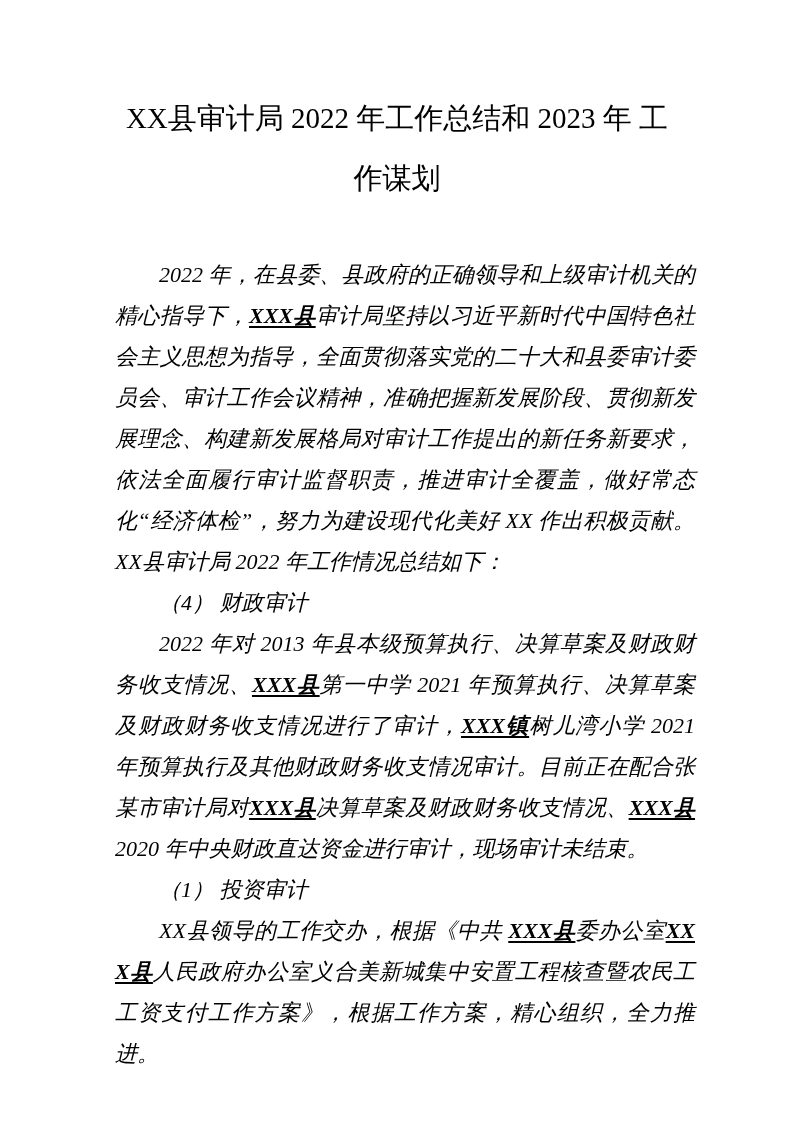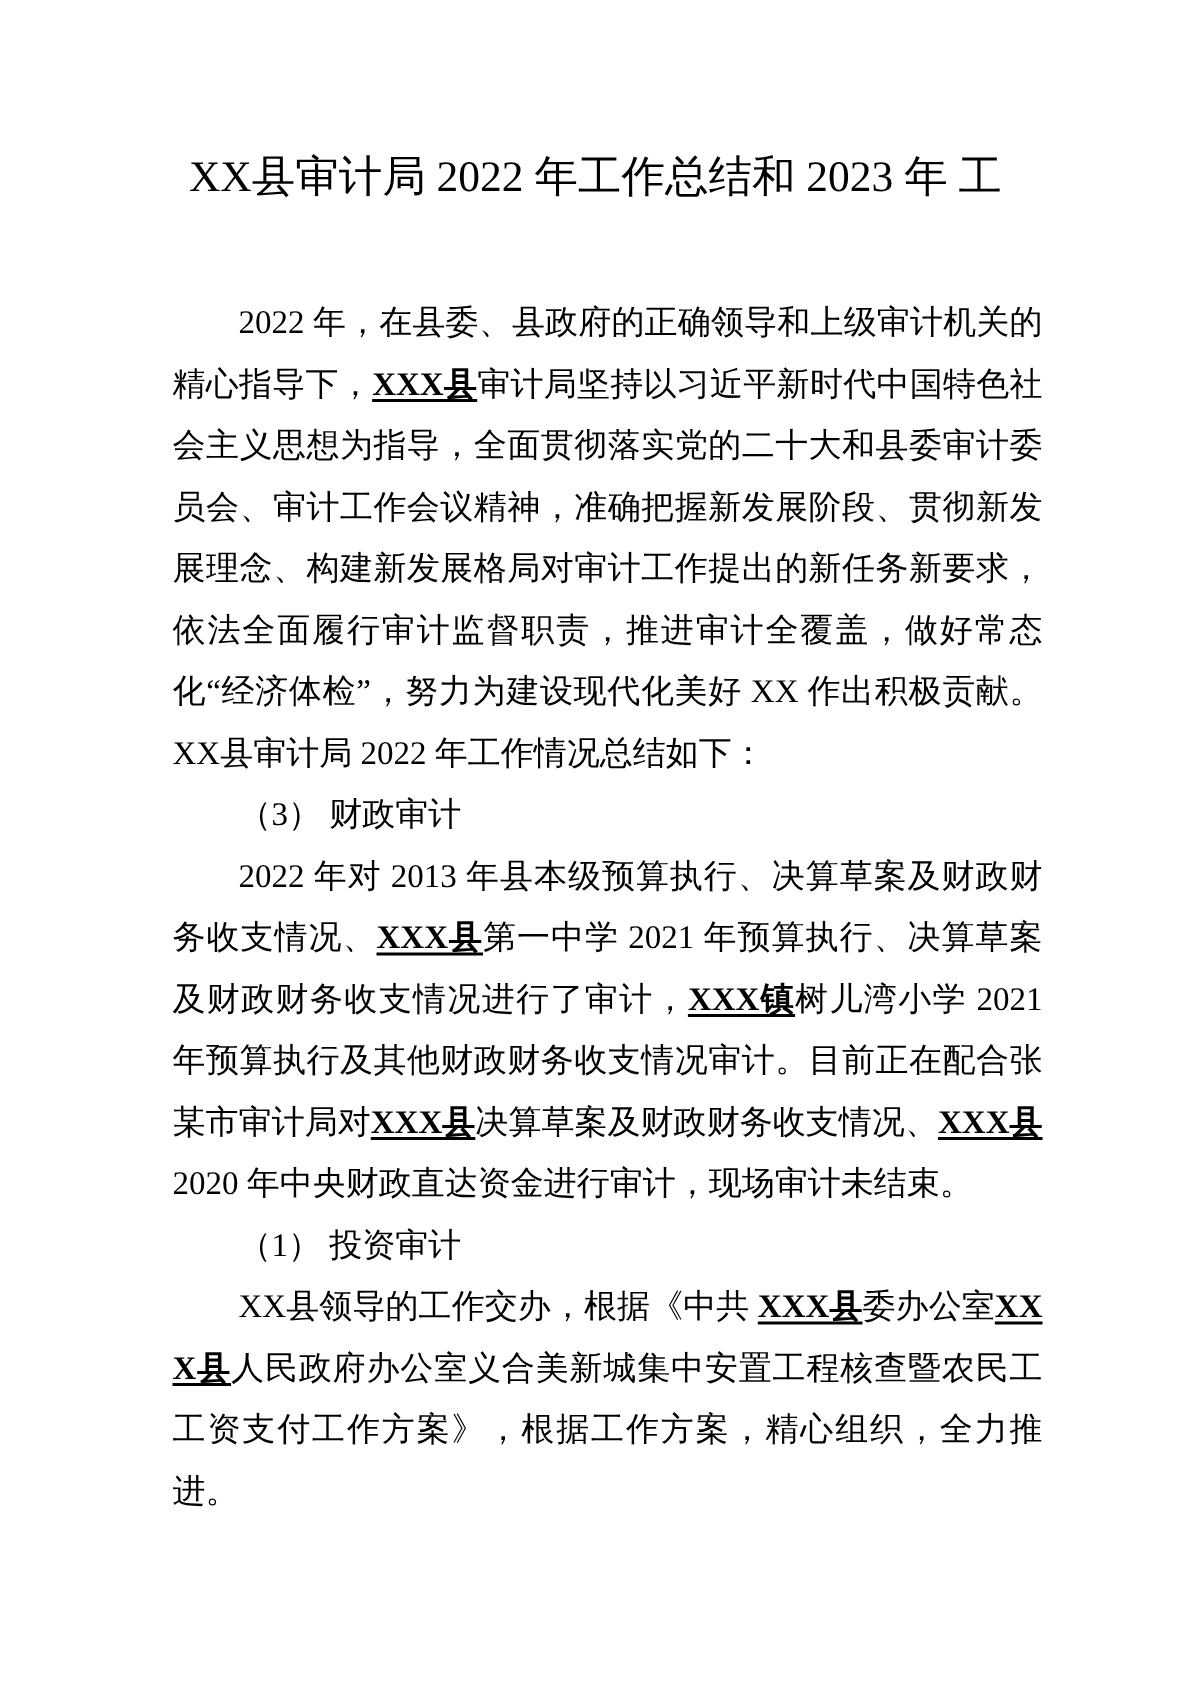--- a/index.html
+++ b/index.html
@@ -33,38 +33,40 @@
     margin: 46px 99px 0 115px;
     font-size: 22px;
     line-height: 41px;
   }
   .para {
     margin: 0;
     text-align: justify;
     text-justify: inter-ideograph;
     text-indent: 2em;
     word-break: break-all;
+    font-style: italic;
   }
   .para.heading {
     font-family: "Liberation Sans", "DejaVu Sans", sans-serif;
     font-weight: 700;
   }
   .ph {
     font-weight: 700;
     text-decoration: underline;
     text-underline-offset: 3px;
   }
 </style>
 </head>
 <body>
 
 <div class="page">
   <div class="doc-title">
     <div class="title-line">XX县审计局 2022 年工作总结和 2023 年 工</div>
+    <div class="title-line">作谋划</div>
   </div>
   <div class="doc-body">
       <p class="para"><span>2022 年，在县委、县政府的正确领导和上级审计机关的精心指导下，</span><span class="ph">XXX县</span><span>审计局坚持以习近平新时代中国特色社会主义思想为指导，全面贯彻落实党的二十大和县委审计委员会、审计工作会议精神，准确把握新发展阶段、贯彻新发展理念、构建新发展格局对审计工作提出的新任务新要求， 依法全面履行审计监督职责，推进审计全覆盖，做好常态化“经济体检”，努力为建设现代化美好 XX 作出积极贡献。XX县审计局 2022 年工作情况总结如下：</span></p>
-      <p class="para"><span>（3） 财政审计</span></p>
+      <p class="para"><span>（4） 财政审计</span></p>
       <p class="para"><span>2022 年对 2013 年县本级预算执行、决算草案及财政财务收支情况、</span><span class="ph">XXX县</span><span>第一中学 2021 年预算执行、决算草案及财政财务收支情况进行了审计，</span><span class="ph">XXX镇</span><span>树儿湾小学 2021 年预算执行及其他财政财务收支情况审计。目前正在配合张某市审计局对</span><span class="ph">XXX县</span><span>决算草案及财政财务收支情况、</span><span class="ph">XXX县</span><span> 2020 年中央财政直达资金进行审计，现场审计未结束。</span></p>
       <p class="para"><span>（1） 投资审计</span></p>
       <p class="para"><span>XX县领导的工作交办，根据《中共 </span><span class="ph">XXX县</span><span>委办公室</span><span class="ph">XXX县</span><span>人民政府办公室义合美新城集中安置工程核查暨农民工 工资支付工作方案》，根据工作方案，精心组织，全力推进。</span></p>
     </div>
 </div>
 
 </body></html>

